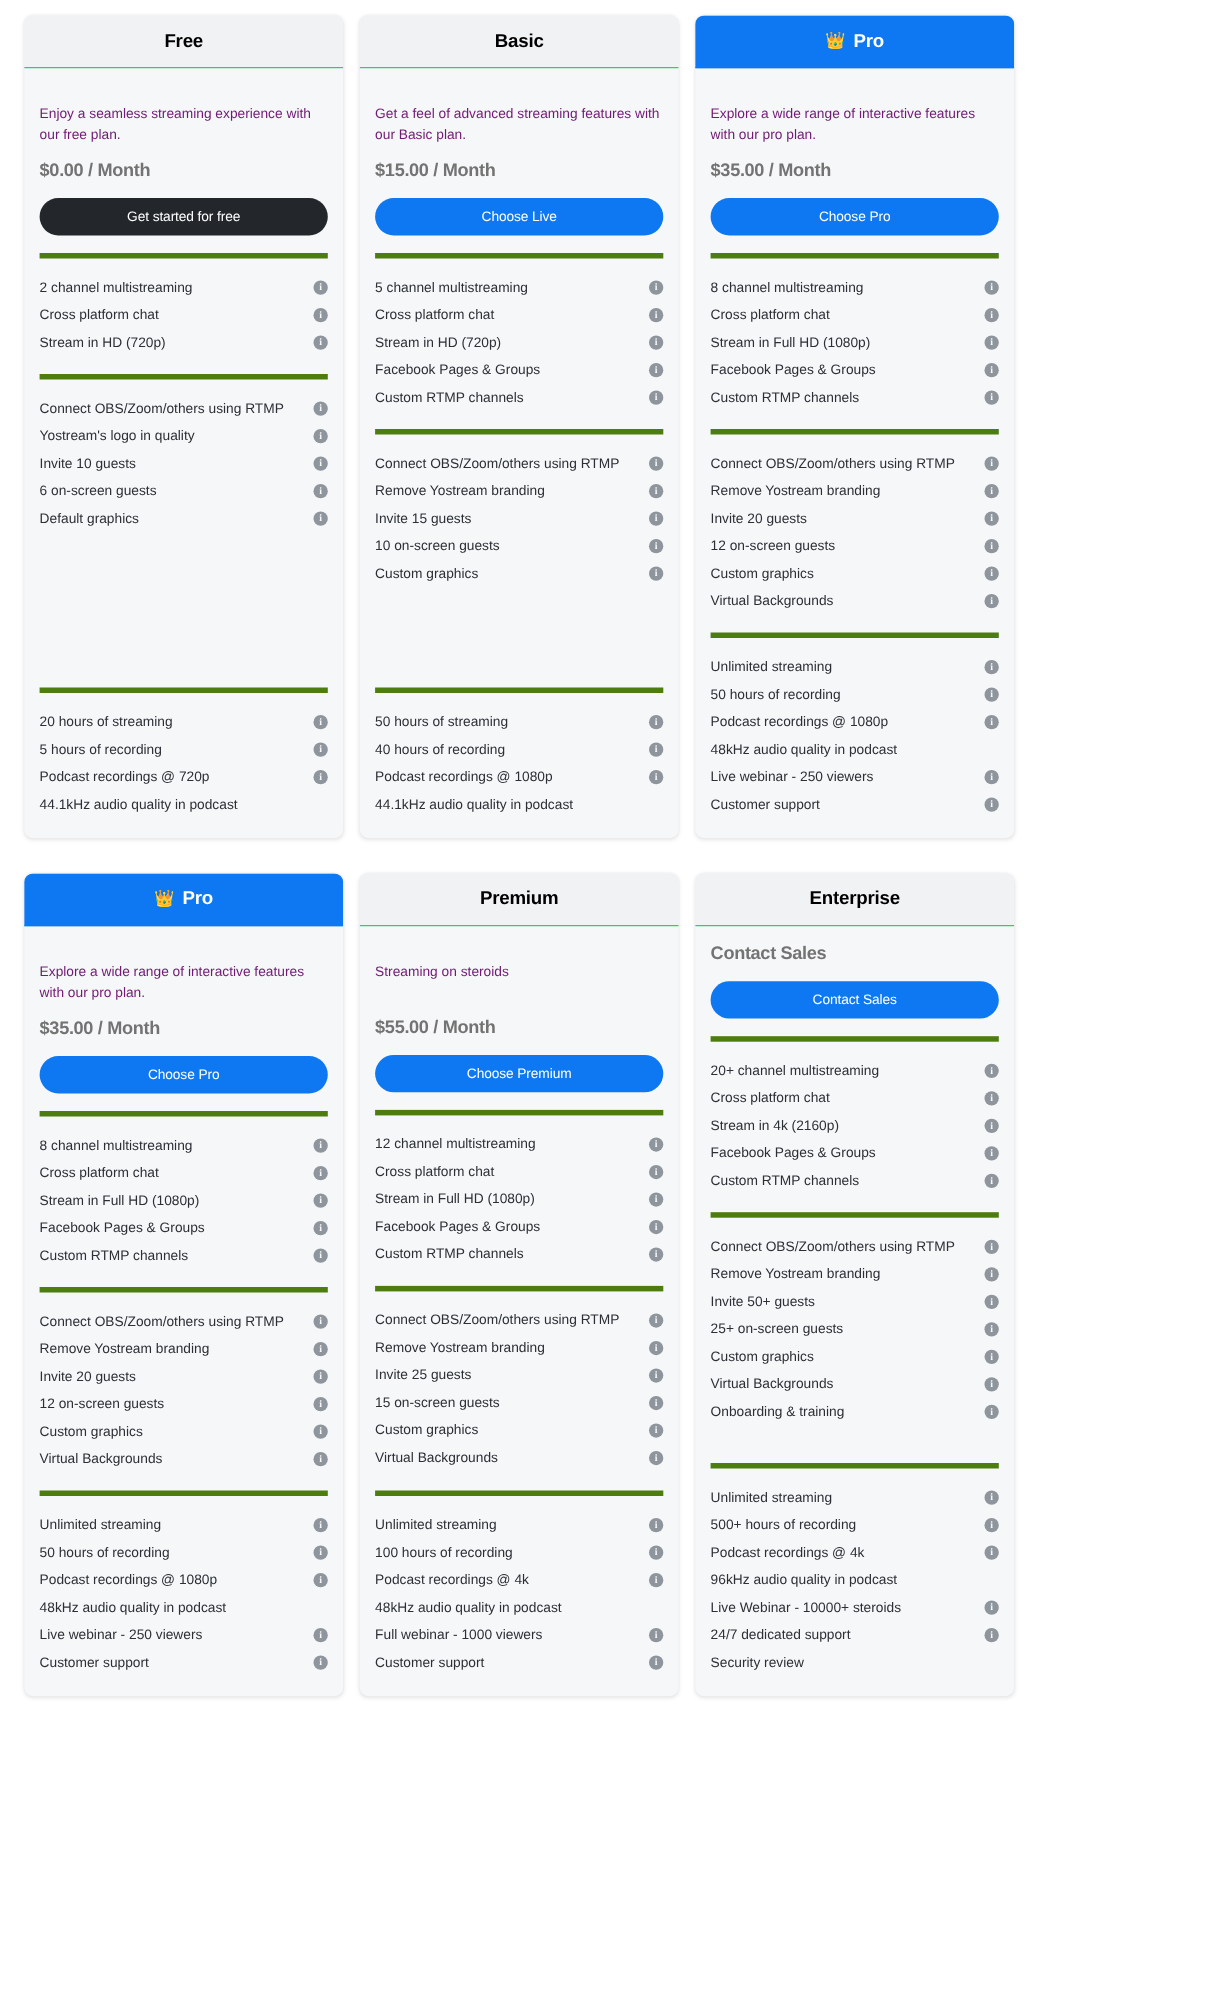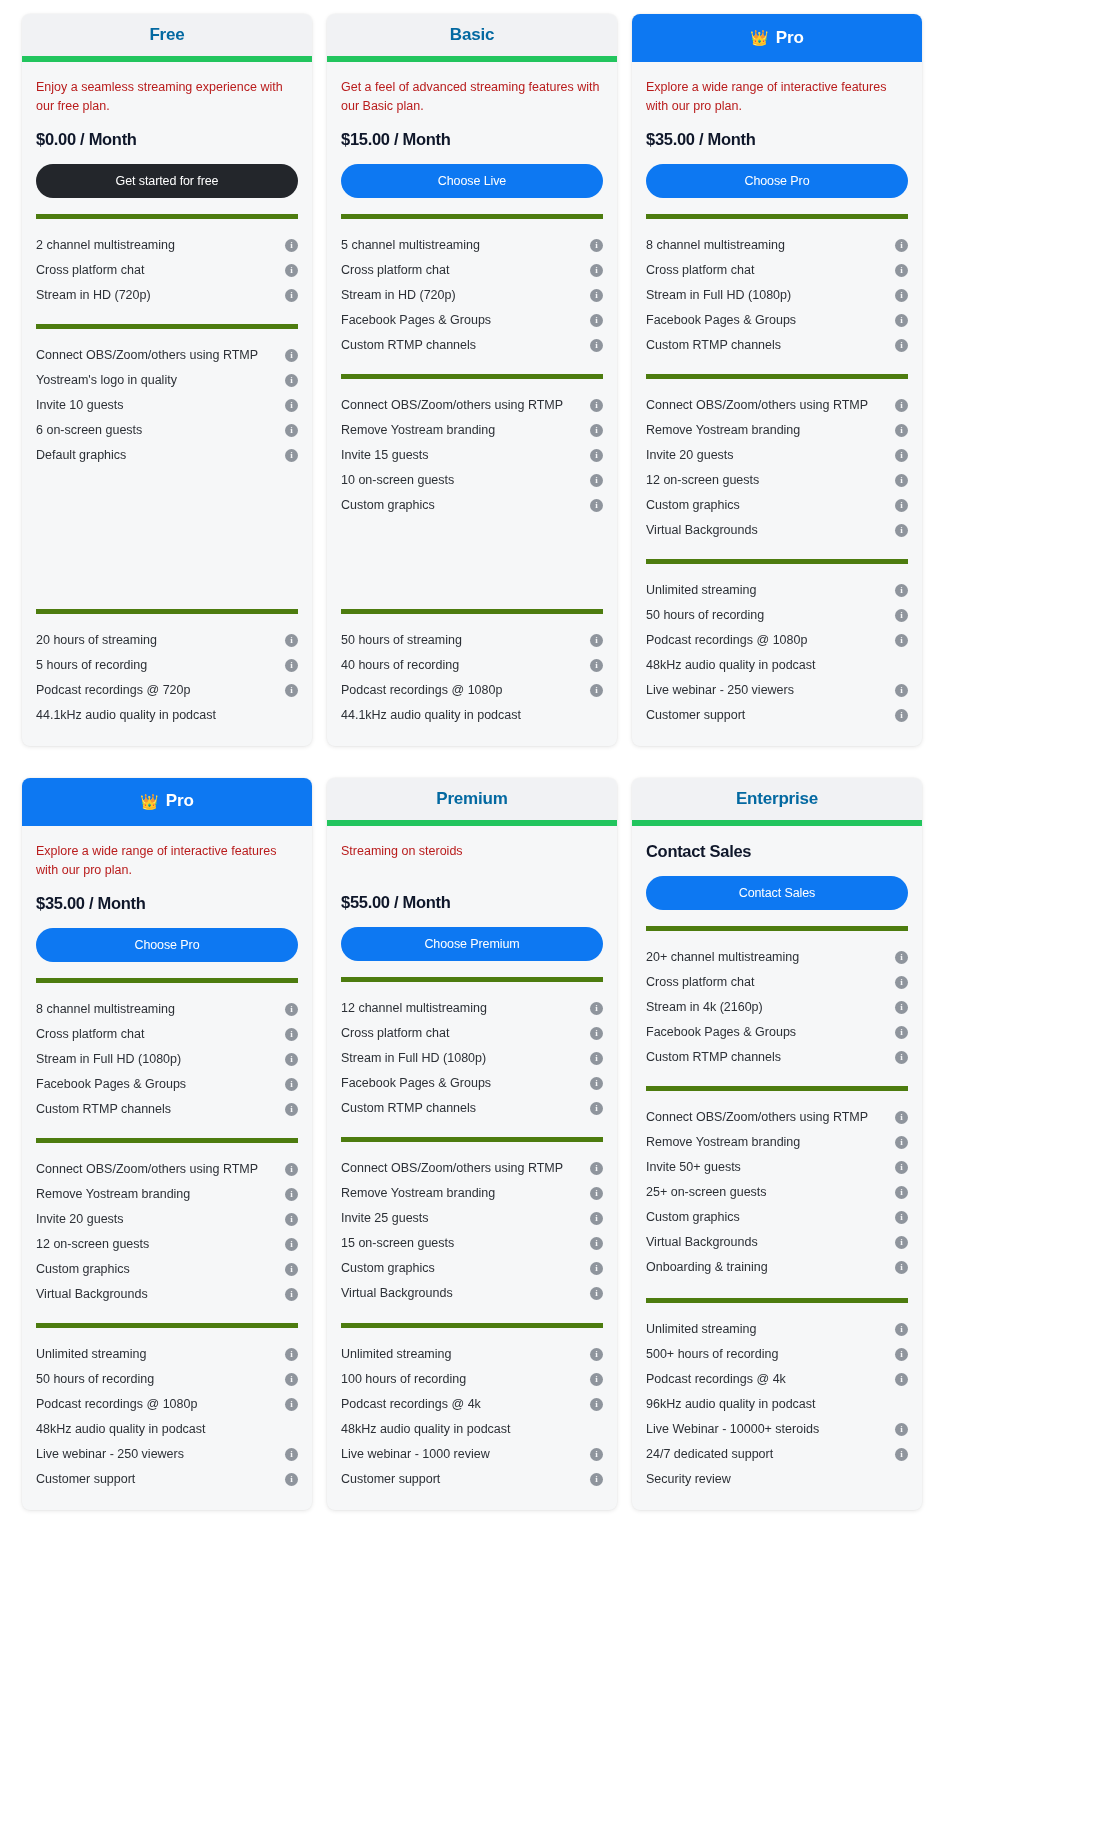--- a/index.html
+++ b/index.html
@@ -36,52 +36,53 @@
     overflow: hidden;
   }
 
   .plan-header {
     height: 48px;
     display: flex;
     align-items: center;
     justify-content: center;
     gap: 7px;
     background: #f1f2f4;
-    border-bottom: 6px solid #22c55e;
+    border-bottom: 1px solid #22c55e;
     font-size: 17px;
     font-weight: bold;
-    color: #0369a1;
+    color: #000000;
     letter-spacing: -0.2px;
   }
   .plan-header.highlight {
     background: #0d78f2;
     border-bottom: 1px solid #0d78f2;
     color: #ffffff;
   }
   .crown-icon { font-size: 15px; line-height: 1; }
 
   .plan-body {
     padding: 16px 14px 18px 14px;
     display: flex;
     flex-direction: column;
     flex: 1 1 auto;
   }
 
   .plan-desc {
     font-size: 12.5px;
     line-height: 1.55;
-    color: #b91c1c;
+    color: #701a75;
     min-height: 38px;
     margin-bottom: 13px;
+    margin-top: 16px;
   }
 
   .plan-price {
     font-size: 16.5px;
     font-weight: bold;
-    color: #0f172a;
+    color: #737373;
     letter-spacing: -0.3px;
     margin-bottom: 15px;
   }
 
   .plan-cta {
     display: block;
     width: 100%;
     height: 34px;
     border: none;
     border-radius: 17px;
@@ -594,21 +595,21 @@
               <span class="feature-label">Podcast recordings @ 4k</span>
               <span class="spacer"></span>
               <span class="info-icon">i</span>
             </div>
             <div class="feature-row">
               <span class="feature-label">48kHz audio quality in podcast</span>
               <span class="spacer"></span>
               <span class="info-icon hidden">i</span>
             </div>
             <div class="feature-row">
-              <span class="feature-label">Live webinar - 1000 review</span>
+              <span class="feature-label">Full webinar - 1000 viewers</span>
               <span class="spacer"></span>
               <span class="info-icon">i</span>
             </div>
             <div class="feature-row">
               <span class="feature-label">Customer support</span>
               <span class="spacer"></span>
               <span class="info-icon">i</span>
             </div>
           </div>
         </div>

